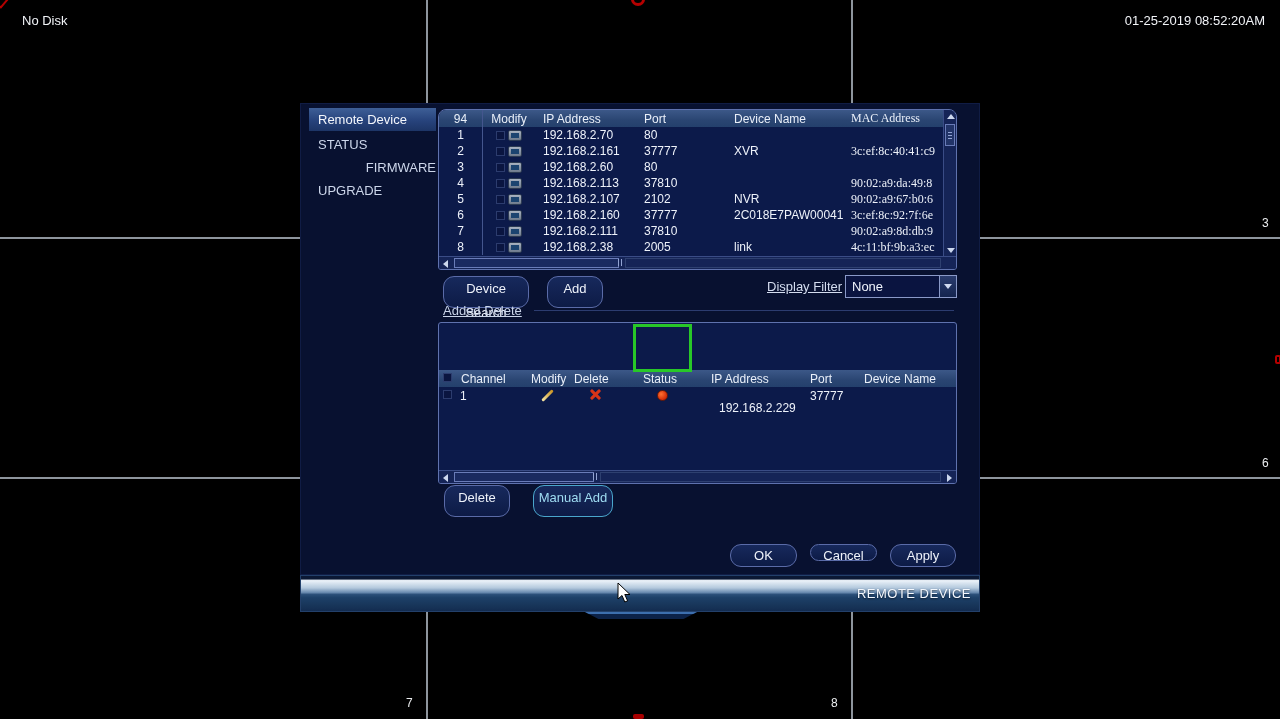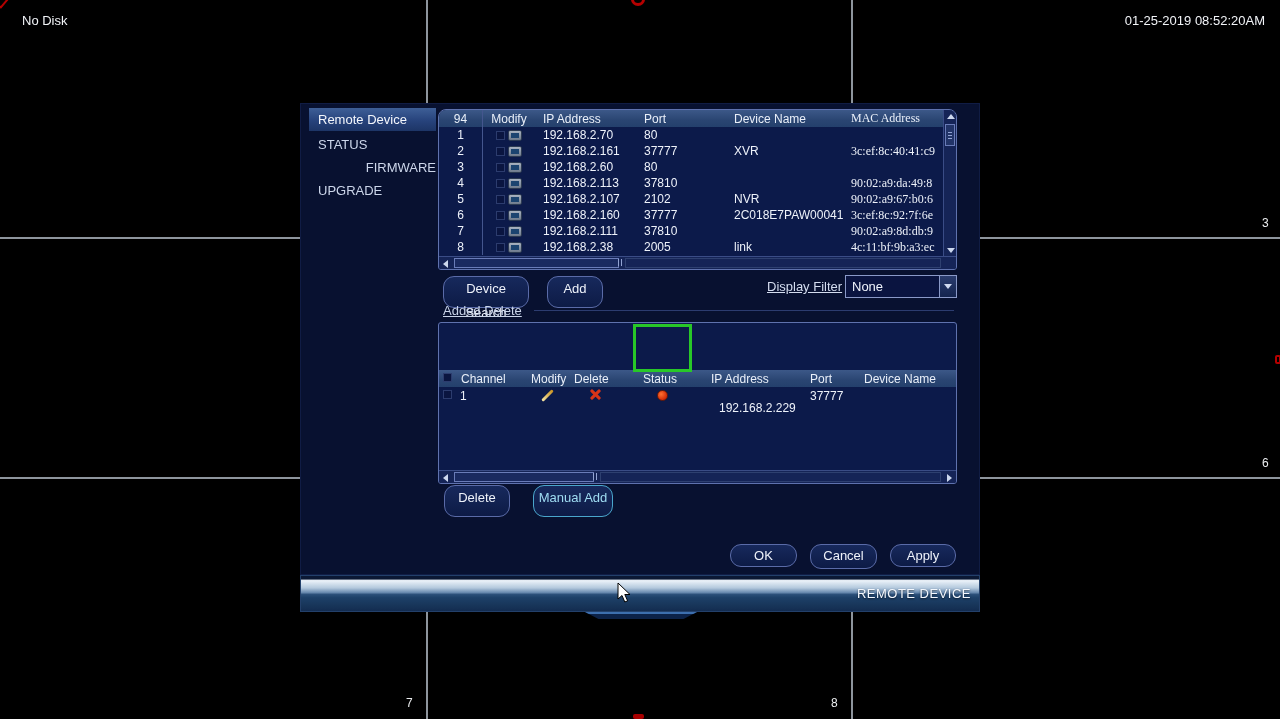--- a/index.html
+++ b/index.html
@@ -290,21 +290,21 @@
             <i></i>
           </div>
         <span class="arr arr-right"></span>
       </div>
     </div>
 
     <div class="btn" style="left:143px; top:381px; width:66px;">Delete</div>
     <div class="btn cyan" style="left:232px; top:381px; width:80px;">Manual Add</div>
 
     <div class="btn" style="left:429px; top:440px; width:67px; height:23px; line-height:21px;">OK</div>
-    <div class="btn" style="left:509px; top:440px; width:67px; height:25px; line-height:21px;">Cancel</div>
+    <div class="btn" style="left:509px; top:440px; width:67px; height:17px; line-height:21px;">Cancel</div>
     <div class="btn" style="left:589px; top:440px; width:66px; height:23px; line-height:21px;">Apply</div>
   </div>
 
   <div class="footer-bar">
     <span class="footer-title">REMOTE DEVICE</span>
   </div>
   <div class="footer-tab"></div>
 
   <svg class="cursor" width="16" height="22" viewBox="0 0 16 22">
     <polygon points="1,1 1,17 5,13.5 7.8,20 10.6,18.8 7.8,12.5 13,12.5" fill="#ffffff" stroke="#000000" stroke-width="1"></polygon>

